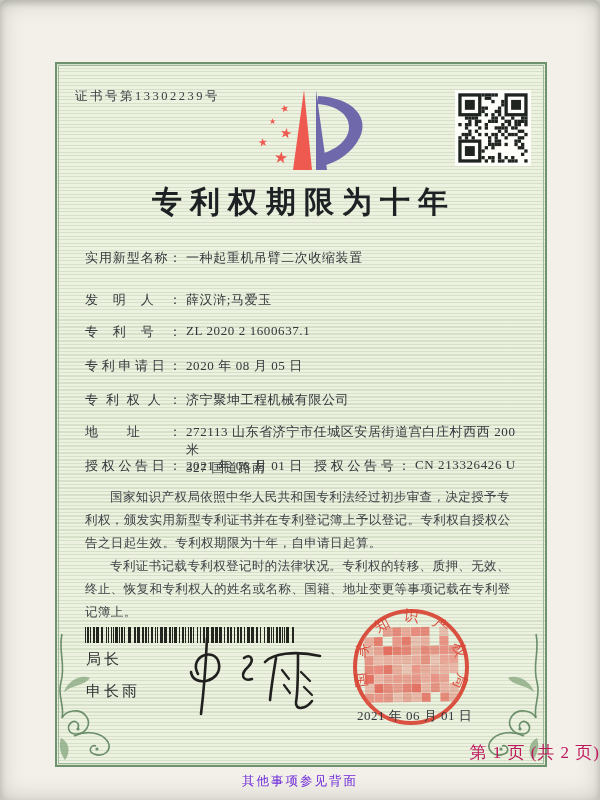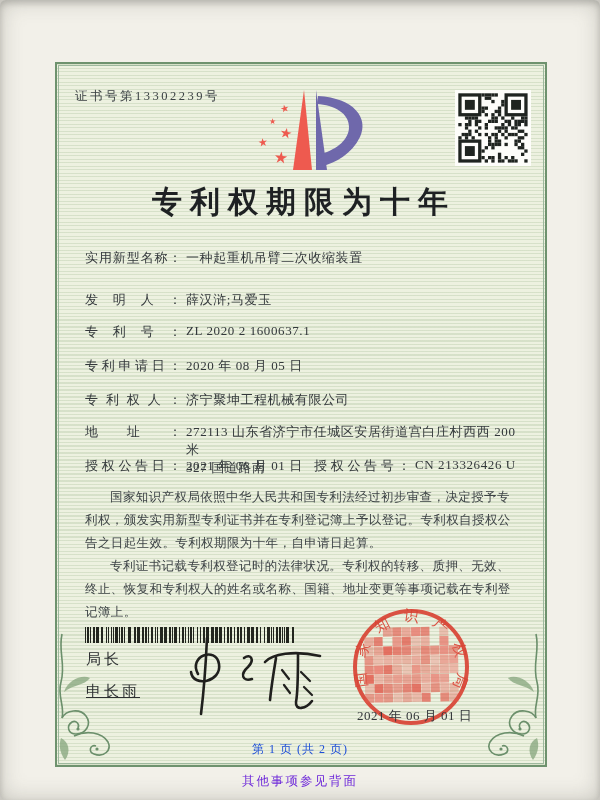--- a/index.html
+++ b/index.html
@@ -26,23 +26,23 @@
   .title{left:0;right:0;top:182px;text-align:center;font-size:30px;font-weight:600;
          letter-spacing:8px;text-indent:8px;color:#1e2123;}
   .row{position:absolute;left:85px;width:442px;display:flex;font-size:13px;color:#33383b;}
   .lbl{flex:none;width:97px;text-align:justify;text-align-last:justify;letter-spacing:.5px;}
   .val{flex:1;padding-left:4px;letter-spacing:.6px;}
   .val .line2{display:block;}
   .val-fixed{flex:none;width:128px;padding-left:4px;letter-spacing:.6px;}
   .paras{left:85px;top:486px;width:434px;font-size:12.5px;line-height:23px;color:#3d4346;letter-spacing:.4px;}
   .paras p{margin:0;text-indent:2em;}
   .director-title{left:86px;top:650px;font-size:15px;letter-spacing:3px;font-family:Liberation Sans, sans-serif;color:#2c2f31;}
-  .director-name{left:86px;top:682px;font-size:15px;letter-spacing:3px;font-family:"Liberation Sans","DejaVu Sans",sans-serif;color:#2c2f31;text-decoration:underline;}
+  .director-name{left:86px;top:682px;font-size:15px;letter-spacing:3px;font-family:"Liberation Sans","DejaVu Sans",sans-serif;color:#2c2f31;}
   .seal-date{left:357px;top:707px;font-size:13px;letter-spacing:.5px;color:#33363a;z-index:4;}
-  .page-ind{left:0;right:0;top:741px;text-align:center;font-size:12px;letter-spacing:1px;color:#1d4ed8;}
+  .page-ind{left:0;right:0;top:741px;text-align:right;font-size:17px;letter-spacing:1px;color:#be185d;}
   .back-note{left:0;right:0;top:773px;text-align:center;font-size:12.5px;letter-spacing:2px;color:#6d28d9;}
   .flourish{width:95px;height:130px;}
   .flourish-left{left:57px;top:632px;}
   .flourish-right{left:446px;top:632px;transform:scaleX(-1);}
   .seal-wrap{left:351px;top:606px;width:120px;height:122px;z-index:3;}
   .logo-wrap{left:238px;top:76px;width:135px;height:108px;}
   .qr-wrap{left:455px;top:90px;width:76px;height:76px;}
   .barcode-wrap{left:85px;top:627px;width:213px;height:16px;}
   .sig-wrap{left:168px;top:628px;width:178px;height:102px;z-index:2;}
 </style>

